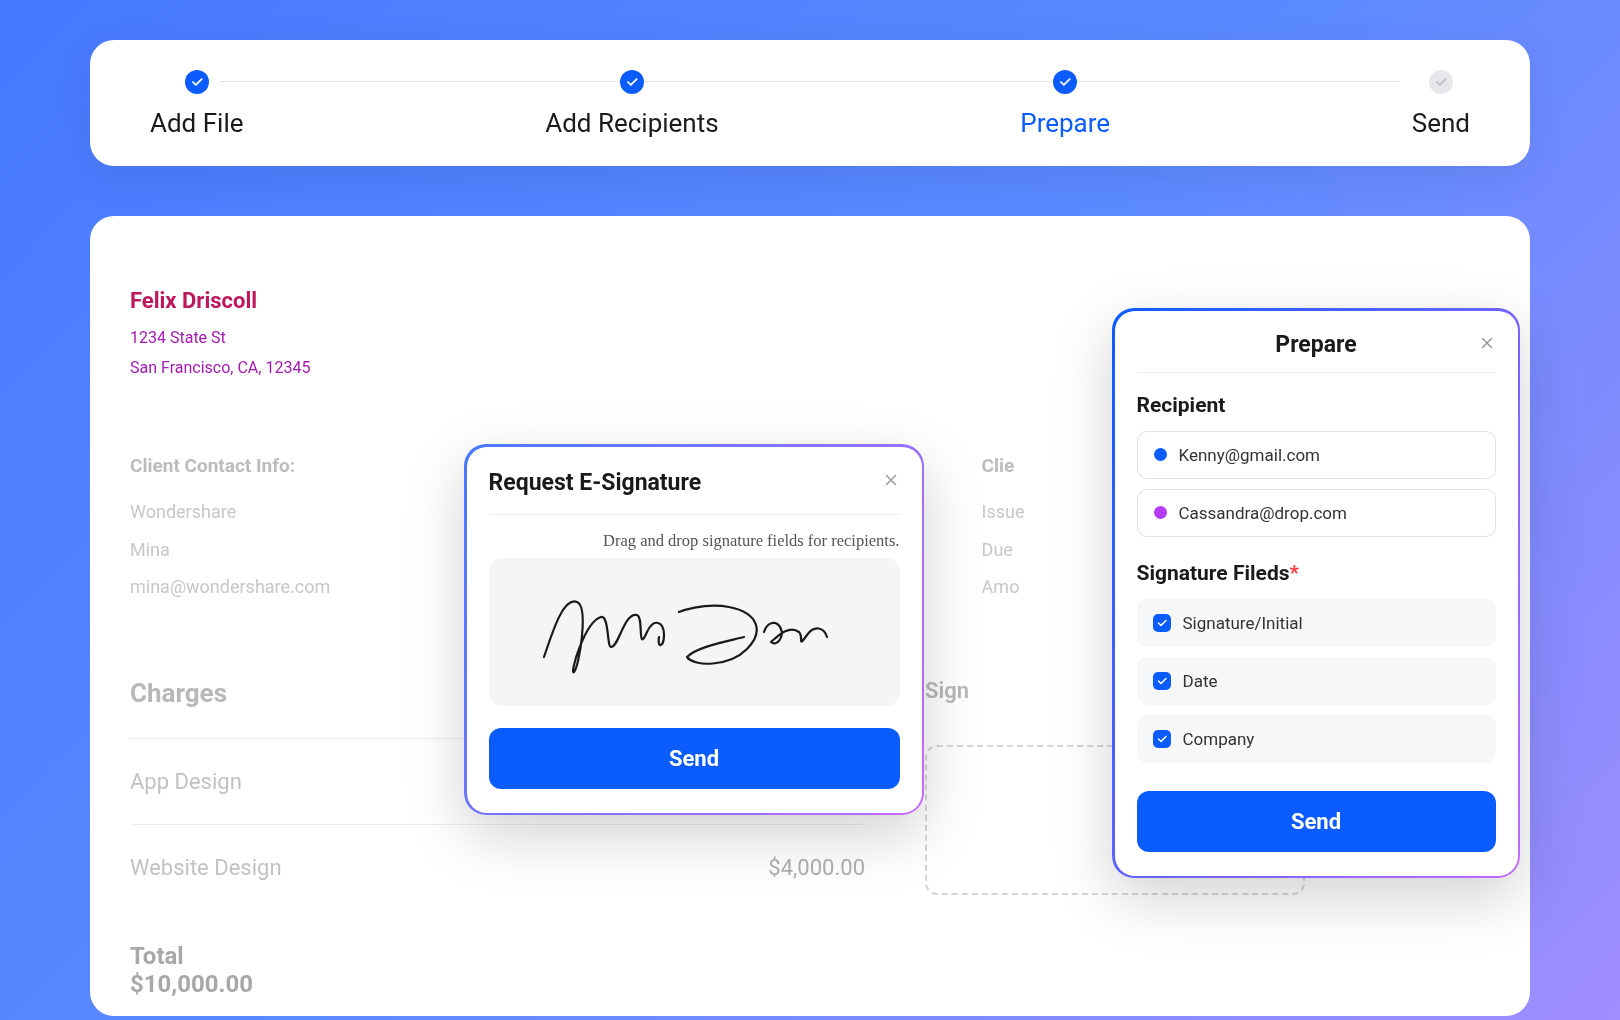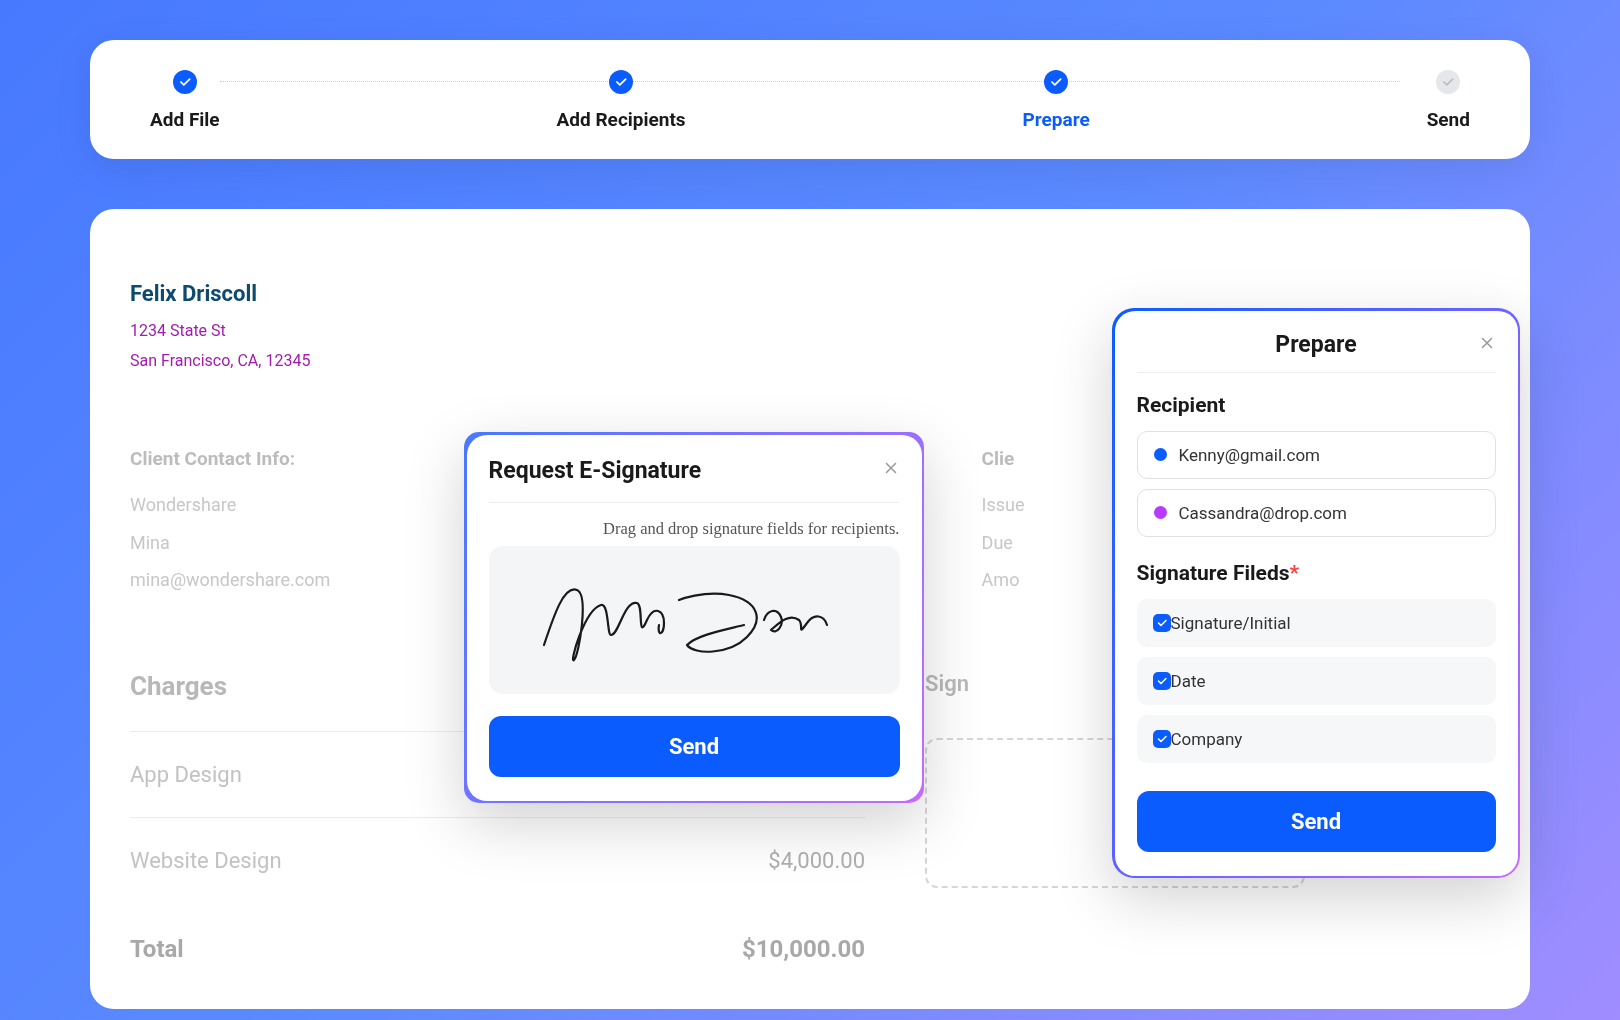--- a/index.html
+++ b/index.html
@@ -46,22 +46,22 @@
       background: #0b5cff;
     }
     .step-icon.pending {
       background: #e5e7eb;
     }
     .step-icon svg {
       width: 14px;
       height: 14px;
     }
     .step-label {
-      font-size: 19px;
-      font-weight: 700;
+      font-size: 26px;
+      font-weight: 400;
       color: #1a1a1a;
     }
     .step-label.active {
       color: #0b5cff;
     }
     .step-line {
       position: absolute;
       top: 41px;
       left: 130px;
       right: 130px;
@@ -74,21 +74,21 @@
       background: #fff;
       border-radius: 24px;
       padding: 72px 80px 40px 40px;
       height: 800px;
       position: relative;
       color: #c7c7c7;
     }
     .doc-name {
       font-size: 22px;
       font-weight: 700;
-      color: #0c4a6e;
+      color: #be185d;
       margin-bottom: 10px;
     }
     .doc-addr {
       font-size: 16px;
       color: #a21caf;
       line-height: 1.9;
     }
     .doc-row {
       display: flex;
       justify-content: space-between;
@@ -126,41 +126,42 @@
     .charge-row .amount {
       color: #afafaf;
     }
     .total-row {
       display: flex;
       justify-content: space-between;
       padding-top: 32px;
       font-size: 24px;
       font-weight: 700;
       color: #a8a8a8;
+      flex-direction: column;
     }
     .sig-label {
       font-size: 22px;
       color: #b8b8b8;
       font-weight: 600;
     }
     .sig-box {
       border: 2px dashed #d6d6d6;
       border-radius: 12px;
       width: 380px;
       height: 150px;
       margin-top: 42px;
     }
     
     .signature-dialog {
       position: absolute;
-      top: 432px;
+      top: 444px;
       left: 464px;
       width: 460px;
       background: #fff;
-      border-radius: 15px;
+      border-radius: 22px;
       padding: 2.5px;
       background: linear-gradient(120deg, #4779ff, #c36bff);
       box-shadow: 0 20px 60px rgba(0,0,0,0.18);
       z-index: 10;
     }
     .signature-dialog-inner {
       background: #fff;
       border-radius: 20px;
       padding: 22px 22px 24px;
     }
@@ -275,20 +276,21 @@
       border-radius: 50%;
     }
     .dot.blue { background: #0b5cff; }
     .dot.purple { background: #b63bff; }
     .field-item {
       background: #f6f7f8;
       border-radius: 10px;
       padding: 14px 16px;
       display: flex;
       align-items: center;
+      gap: 12px;
       margin-bottom: 10px;
       font-size: 17px;
       color: #333;
     }
     .chk {
       width: 18px;
       height: 18px;
       border-radius: 5px;
       background: #0b5cff;
       display: flex;

